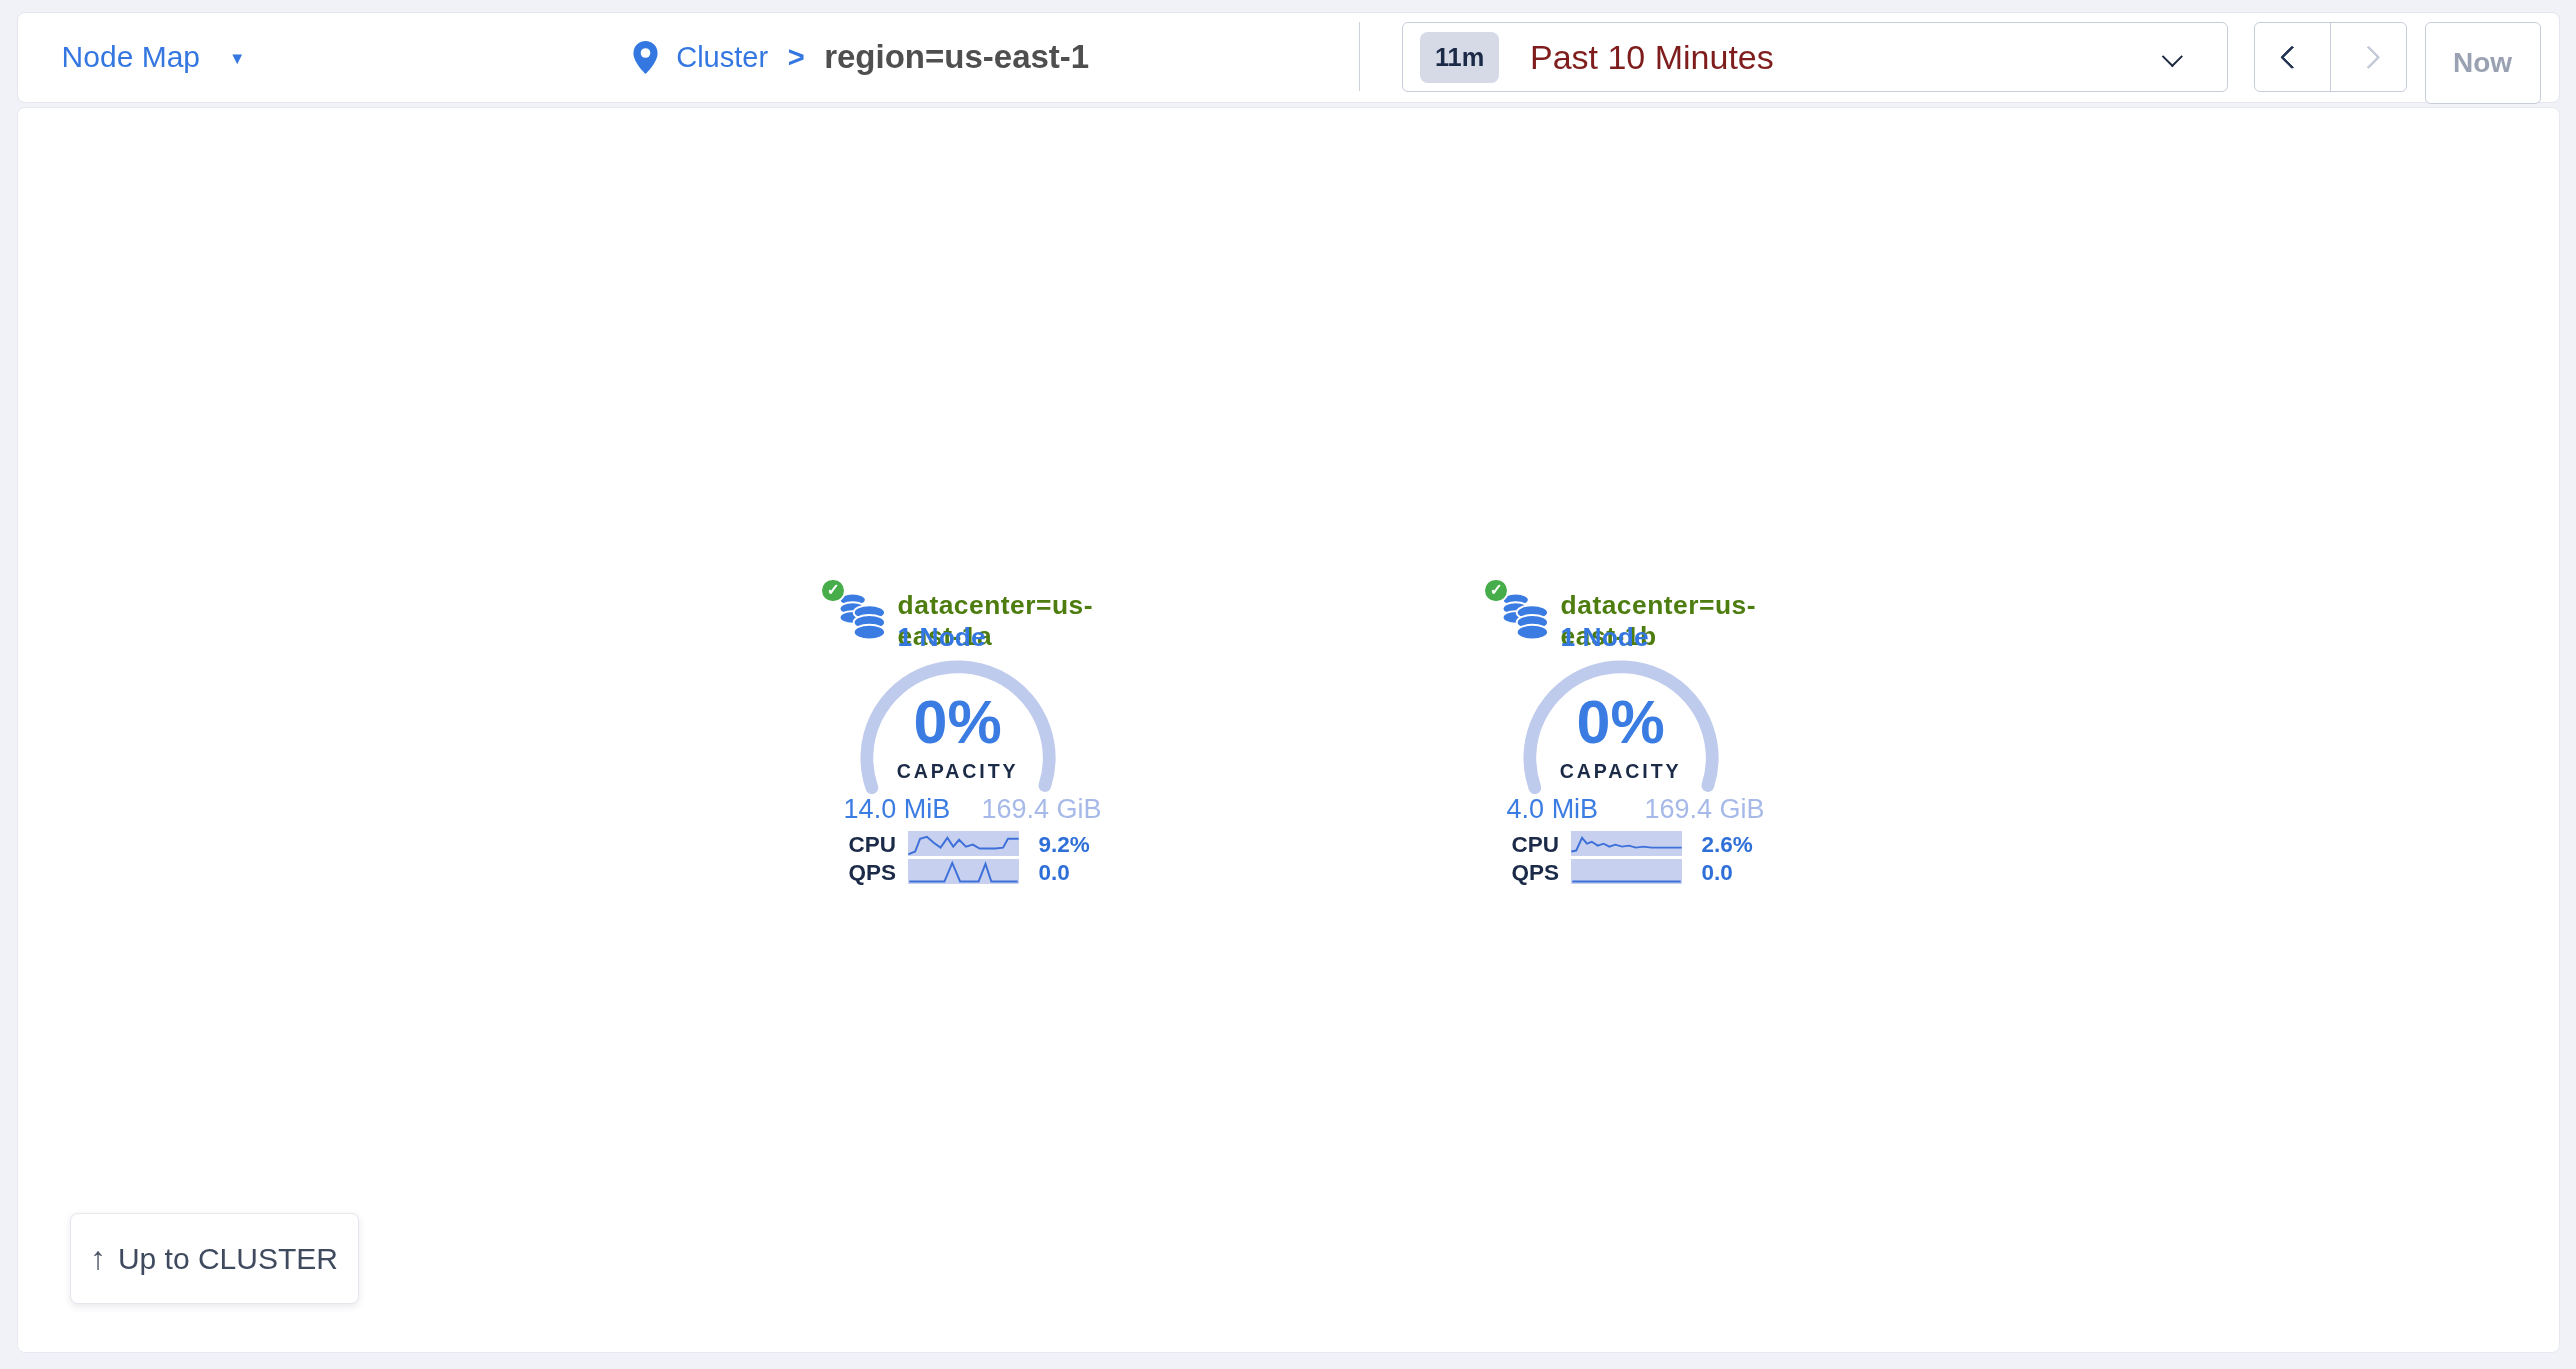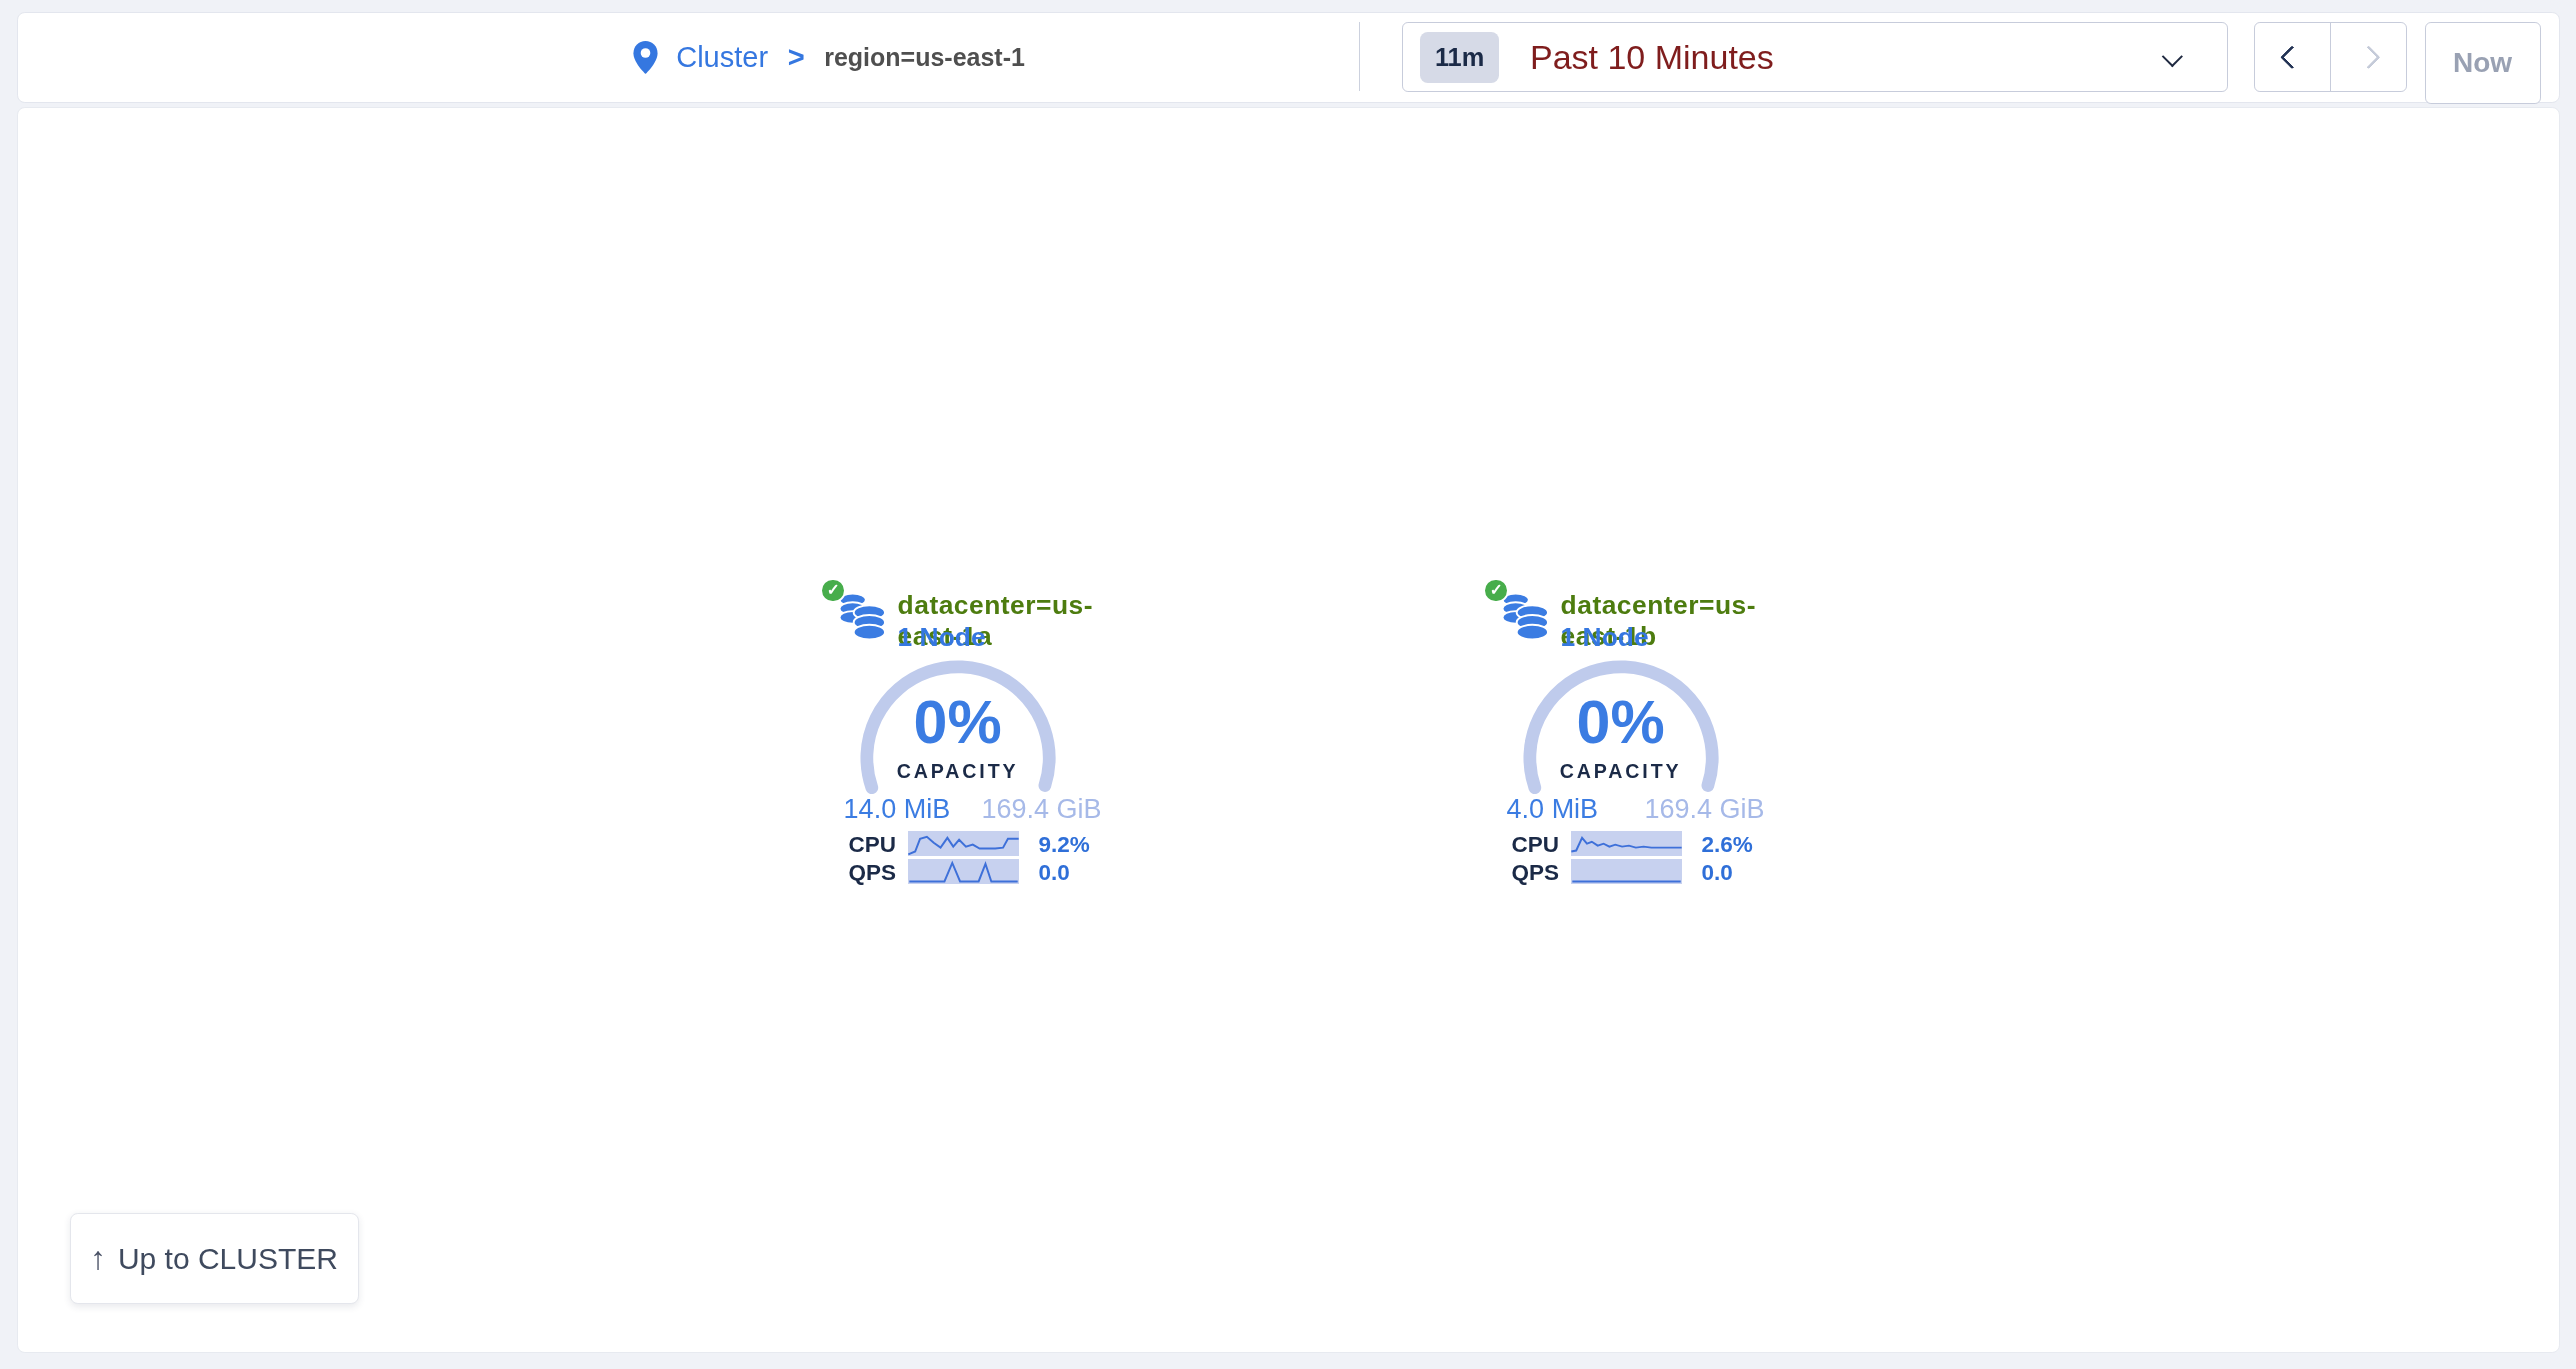--- a/index.html
+++ b/index.html
@@ -20,21 +20,21 @@
     display:flex; align-items:center; gap:29px; cursor:pointer;
   }
   .view-selector .label { font-size:30px; color:#3577e0; }
   .view-selector .caret { font-size:16.6px; color:#3577e0; padding-top:3.9px; }
   .breadcrumb {
     position:absolute; left:614px; top:0; height:89px;
     display:flex; align-items:center; gap:17.6px;
   }
   .breadcrumb .crumb-root { font-size:29px; color:#3577e0; cursor:pointer; }
   .breadcrumb .crumb-sep { font-size:29px; color:#3577e0; font-weight:700; margin:0 2px; }
-  .breadcrumb .crumb-current { font-size:25px; color:#4f4f4f; font-weight:700; }
+  .breadcrumb .crumb-current { font-size:33px; color:#4f4f4f; font-weight:700; }
   .header-divider {
     position:absolute; left:1341px; top:9.8px; height:69px; width:1px; background:#ccd1de;
   }
   .time-select {
     position:absolute; left:1384px; top:9.8px; width:826px; height:70px;
     border:1px solid #c7ccdb; border-radius:5.9px; background:#fff;
     display:flex; align-items:center; cursor:pointer;
   }
   .time-badge {
     margin-left:17.6px; background:#d6dae7; color:#1b2a47;
@@ -117,20 +117,24 @@
     cursor:pointer;
   }
   .up-button .up-arrow { font-size:32px; font-weight:700; color:#4a5266; }
   .up-button .up-label { font-size:30px; color:#3f4a5e; }
 </style>
 </head>
 <body>
 
 <div class="header-panel">
 
+  <div class="view-selector">
+    <span class="label">Node Map</span>
+    <span class="caret">▼</span>
+  </div>
 
   <div class="breadcrumb">
     <svg width="27" height="35" viewBox="0 0 28 36">
       <path d="M14 1 C7 1 1.5 6.6 1.5 13.5 C1.5 23.5 14 35 14 35 C14 35 26.5 23.5 26.5 13.5 C26.5 6.6 21 1 14 1 Z" fill="#3577e0"></path>
       <circle cx="14" cy="13.3" r="5" fill="#ffffff"></circle>
     </svg>
     <span class="crumb-root">Cluster</span>
     <span class="crumb-sep">&gt;</span>
     <span class="crumb-current">region=us-east-1</span>
   </div>

